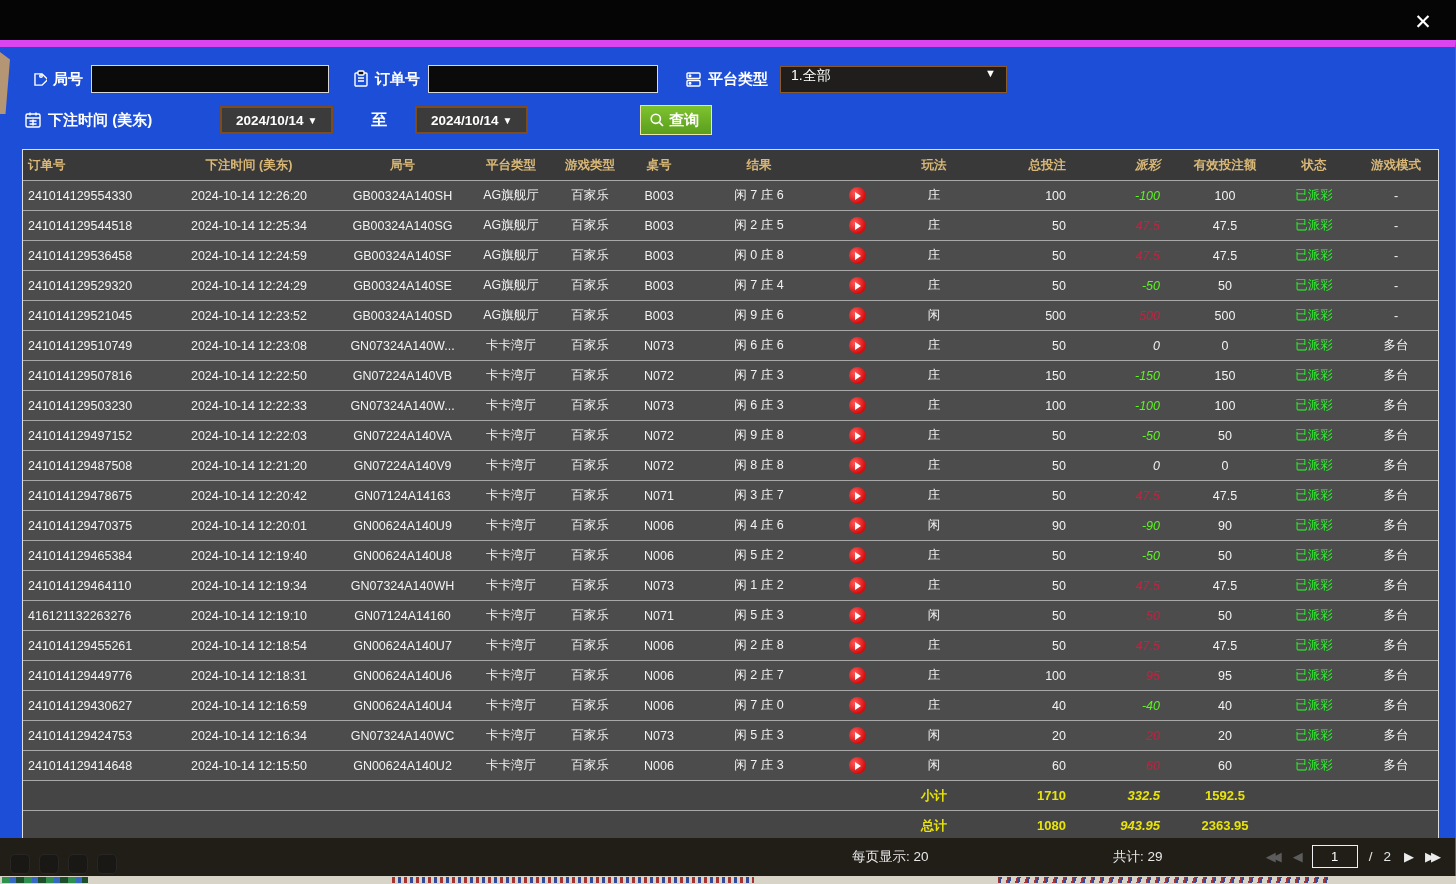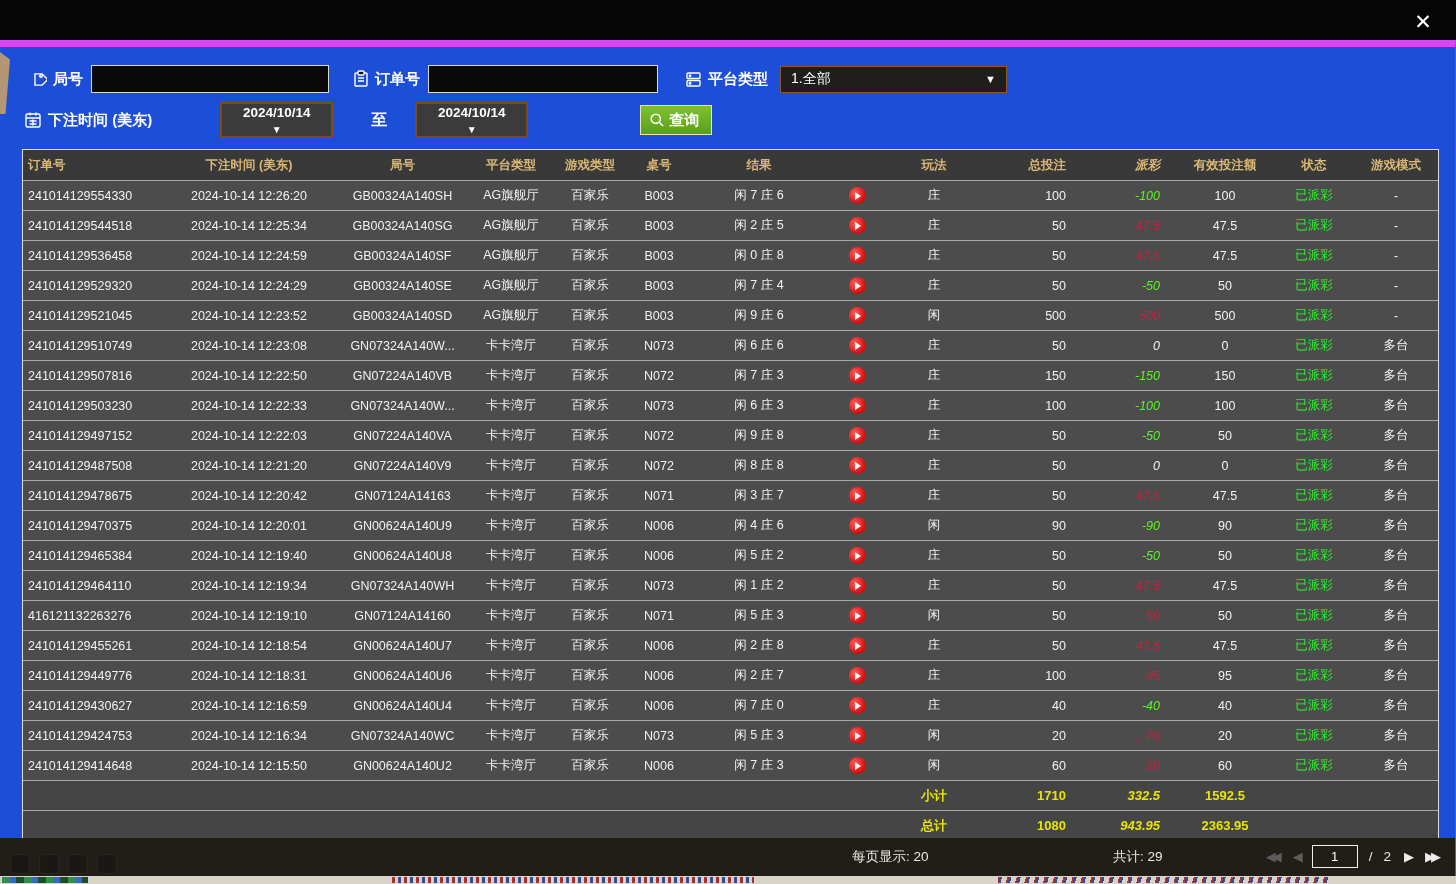--- a/index.html
+++ b/index.html
@@ -22,24 +22,24 @@
   
   .filters { padding:17px 0 0 24px; position:relative; }
   .frow { display:flex; align-items:center; height:30px; }
   .frow2 { margin-top:11px; }
   .flabel { display:flex; align-items:center; gap:6px; color:#fff; font-size:15px; font-weight:bold; white-space:nowrap; }
   .flabel svg { display:block; }
   .txt-input { width:238px; height:28px; background:#0a0a0a; border:1px solid #d8d8d8; color:#fff;
     font-size:13px; padding:0 6px; margin-left:8px; }
   .ml1 { margin-left:24px; } .ml2 { margin-left:12px; } .ml3 { margin-left:27px; } .ml4 { margin-left:6px; }
   .select-box { width:227px; height:27px; background:#1f1e1c; border:1px solid #8a5a28; color:#fff; font-size:14px;
-    display:flex; align-items:center; justify-content:space-between; padding:12px 10px; cursor:pointer; }
+    display:flex; align-items:flex-start; justify-content:space-between; padding:0 10px; cursor:pointer; }
   .select-box .caret { font-size:11px; color:#fff; }
-  .date-box { width:113px; height:36px; background:#3b3b3b; border:2px solid #7d4c1e; color:#fff; font-size:13.5px;
-    font-weight:bold; display:flex; align-items:center; justify-content:center; gap:4px; cursor:pointer;flex-direction:column; }
+  .date-box { width:113px; height:28px; background:#3b3b3b; border:2px solid #7d4c1e; color:#fff; font-size:13.5px;
+    font-weight:bold; display:flex; align-items:center; justify-content:center; gap:4px; cursor:pointer; }
   .date-box .caret { font-size:10px; }
   .date1 { margin-left:68px; } .to-label { margin-left:38px; color:#fff; font-size:16px; font-weight:bold; }
   .date2 { margin-left:28px; }
   .query-btn { margin-left:112px; height:30px; padding:0 12px 0 8px; display:flex; align-items:center; gap:4px;
     background:linear-gradient(#7ec32e,#5a9e1d); border:1px solid #ece7a8; color:#fff; font-size:15px; font-weight:bold; cursor:pointer; }
 
   
   .table-wrap { margin:14px 0 0 22px; width:1417px; border:1px solid #dedede; background:#4c4c4c; }
   .trow { display:grid; grid-template-columns:140px 172px 135px 82px 76px 62px 138px 58px 96px 108px 86px 98px 80px 84px;
     height:30px; background:#4c4c4c; border-top:1px solid #a8a8a8; }

